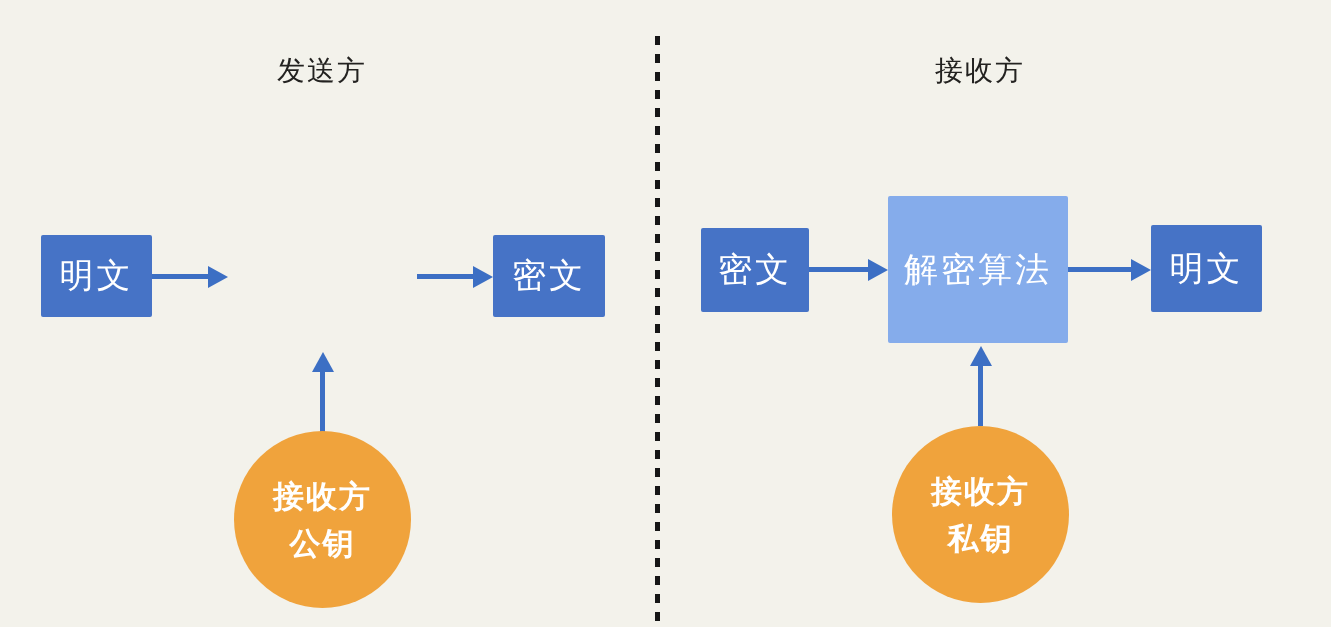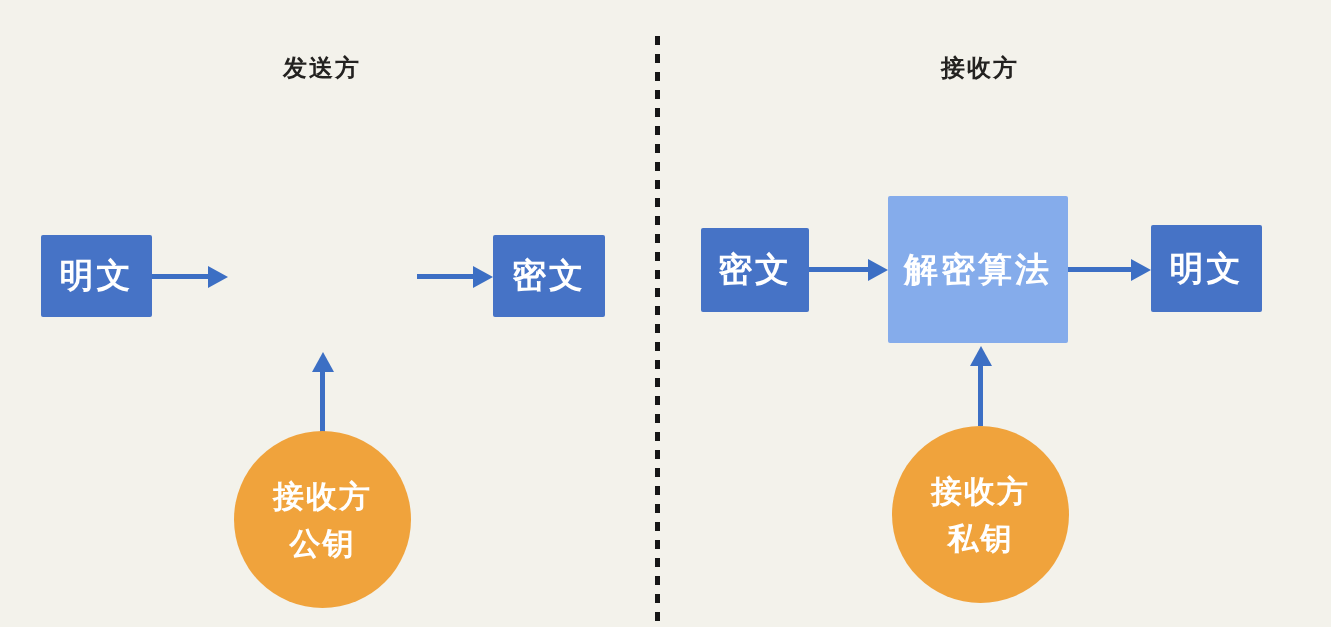--- a/index.html
+++ b/index.html
@@ -20,33 +20,33 @@
     position: relative;
     width: 1331px;
     height: 627px;
     background: var(--bg);
     overflow: hidden;
   }
   .section-title {
     position: absolute;
     width: 220px;
     text-align: center;
-    font-size: 24px;
-    font-weight: bold;
+    font-size: 28px;
+    font-weight: normal;
     color: var(--title-text);
     letter-spacing: 2px;
   }
   .box {
     position: absolute;
     display: flex;
     align-items: center;
     justify-content: center;
     color: #ffffff;
     font-size: 34px;
-    font-weight: bold;
+    font-weight: normal;
     letter-spacing: 3px;
     border-radius: 2px;
   }
   .box.dark { background: var(--dark-box); }
   .box.light { background: var(--light-box); }
   .key-circle {
     position: absolute;
     width: 177px;
     height: 177px;
     border-radius: 50%;

